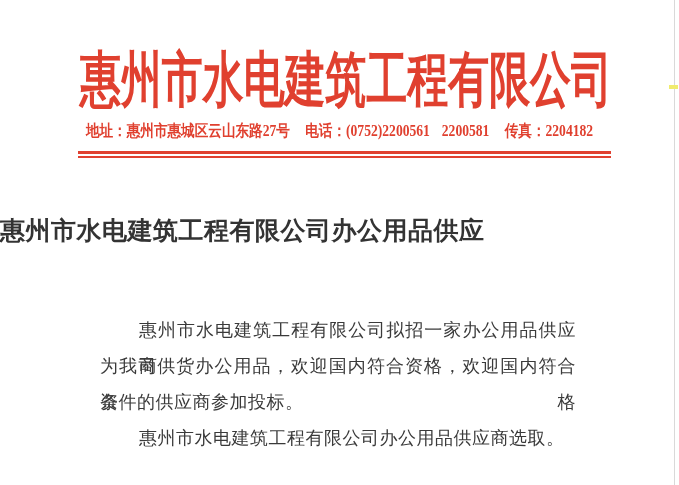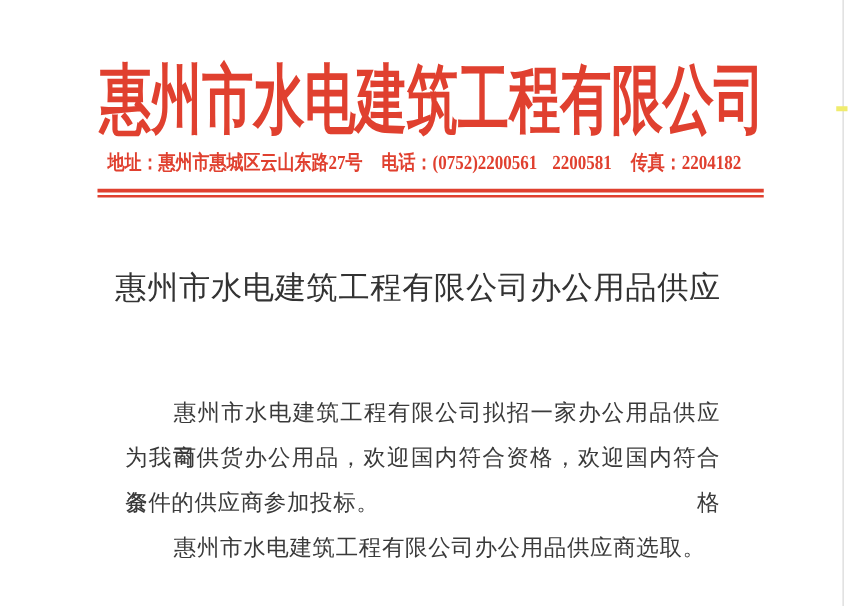--- a/index.html
+++ b/index.html
@@ -52,24 +52,23 @@
   }
   .rule-top    { height: 3px; background: var(--accent, #e0402f); }
   .rule-bottom { height: 2px; background: var(--accent, #e0402f); margin-top: 2px; }
 
   
   .doc-title {
     position: absolute;
     top: 209px;
     left: 0;
     width: 669px;
-    text-align: center;
     font-size: 25px;
     line-height: 44px;
-    font-weight: 400;
+    font-weight: 700;
     letter-spacing: 0.5px;
     color: var(--ink, #333333);
   }
 
   
   .body-block {
     position: absolute;
     top: 312px;
     left: 100px;
     width: 476px;

